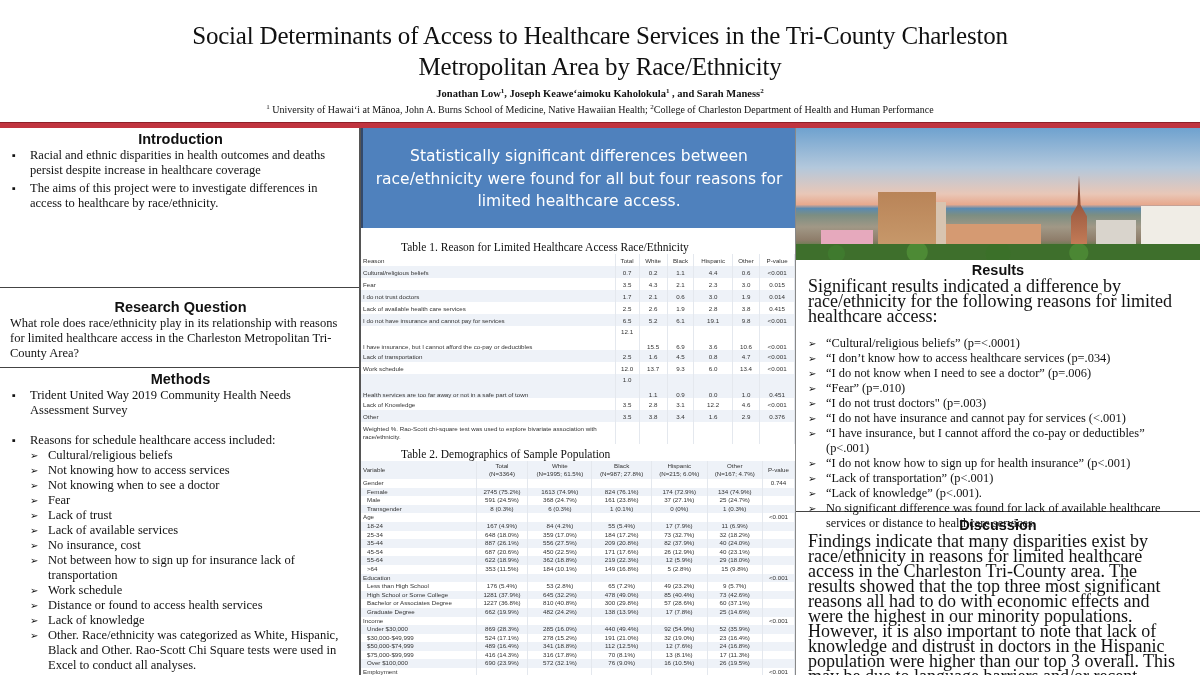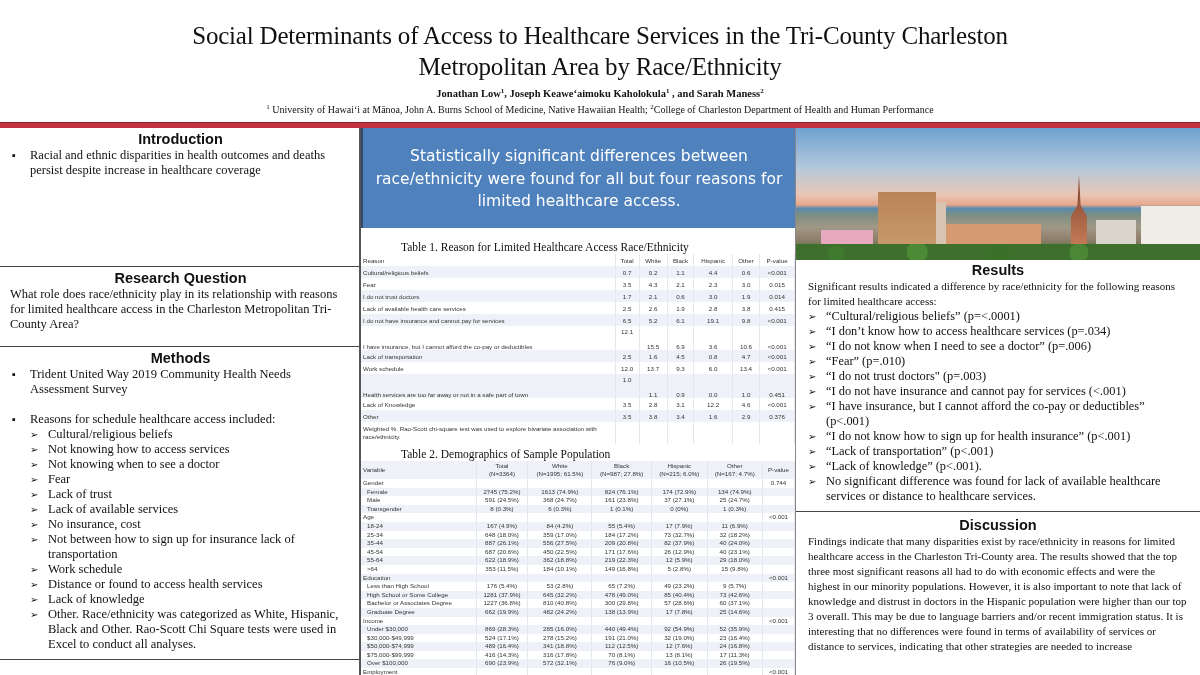--- a/index.html
+++ b/index.html
@@ -49,22 +49,22 @@
   .t2 tr.hdr td { height: 18px; line-height: 8px; }
 
   
   .right { position: absolute; left: 795px; top: 128px; width: 405px; height: 547px; background: #fff; border-left: 1px solid #888; }
   .photo { height: 132px; position: relative; overflow: hidden;
     background: linear-gradient(to bottom, #6fa2cf 0%, #b3c8dc 30%, #e9c7b7 50%, #e7a98e 58%, #5b8ab0 61%, #7c8e82 66%, #a19886 75%, #8e7d6a 85%, #4f7a3c 92%, #3d6a2e 100%); }
   .bldg { position: absolute; bottom: 10px; }
   .trees { position: absolute; left: 0; right: 0; bottom: 0; height: 16px; background: radial-gradient(circle at 10% 60%, #3f7a2e 0 8px, transparent 9px), radial-gradient(circle at 30% 50%, #4d8a35 0 10px, transparent 11px), radial-gradient(circle at 50% 60%, #3b7029 0 12px, transparent 13px), radial-gradient(circle at 70% 55%, #4b8734 0 9px, transparent 10px), #3e6f2c; }
   .rbox { padding: 2px 12px 4px 12px; border-bottom: 1.5px solid #444; }
   .rbox h2 { font-family: "Liberation Sans", sans-serif; font-weight: bold; font-size: 14.5px; text-align: center; line-height: 17px; }
-  .rbox p { font-size: 11px; line-height: 15px; }
-  .rbox ul.arrow { font-size: 12.4px; line-height: 15px; }
+  .rbox p { font-size: 18px; line-height: 15px; }
+  .rbox ul.arrow { font-size: 12.4px; line-height: 15px; margin-top: 12px; }
 </style>
 </head>
 <body>
 
 <div class="header">
   <div class="title">
     <div>Social Determinants of Access to Healthcare Services in the Tri-County Charleston</div>
     <div>Metropolitan Area by Race/Ethnicity</div>
   </div>
   <div class="authors">
@@ -75,28 +75,29 @@
   <div class="affil">
     <sup>1</sup>
     <span>University of Hawai‘i at Mānoa, John A. Burns School of Medicine, Native Hawaiian Health;</span>
     <sup>2</sup><span>College of Charleston Department of Health and Human Performance</span>
   </div>
 </div>
 
 <div class="redbar"></div>
 
 <div class="left">
-  <div class="box" style="height:139px;">
+  <div class="box" style="height:160px;">
     <h2>Introduction</h2>
     <ul class="sq" id="intro-list">
         <li>Racial and ethnic disparities in health outcomes and deaths persist despite increase in healthcare coverage</li>
+        <li>The aims of this project were to investigate differences in access to healthcare by race/ethnicity.</li>
       </ul>
   </div>
   <div class="box" style="height:80px;">
-    <h2 style="margin-top:0;">Research Question</h2>
+    <h2 style="margin-top:8px;">Research Question</h2>
     <p>What role does race/ethnicity play in its relationship with reasons for limited healthcare access in the Charleston Metropolitan Tri-County Area?</p>
   </div>
   <div class="box methods" style="border-bottom:1.5px solid #444; height:313px;">
     <h2>Methods</h2>
     <ul class="sq">
       <li style="margin-bottom:15px;">Trident United Way 2019 Community Health Needs Assessment Survey</li>
       <li style="margin-bottom:0;">Reasons for schedule healthcare access included:</li>
     </ul>
     <ul class="arrow" id="methods-reasons">
         <li>Cultural/religious beliefs</li>

